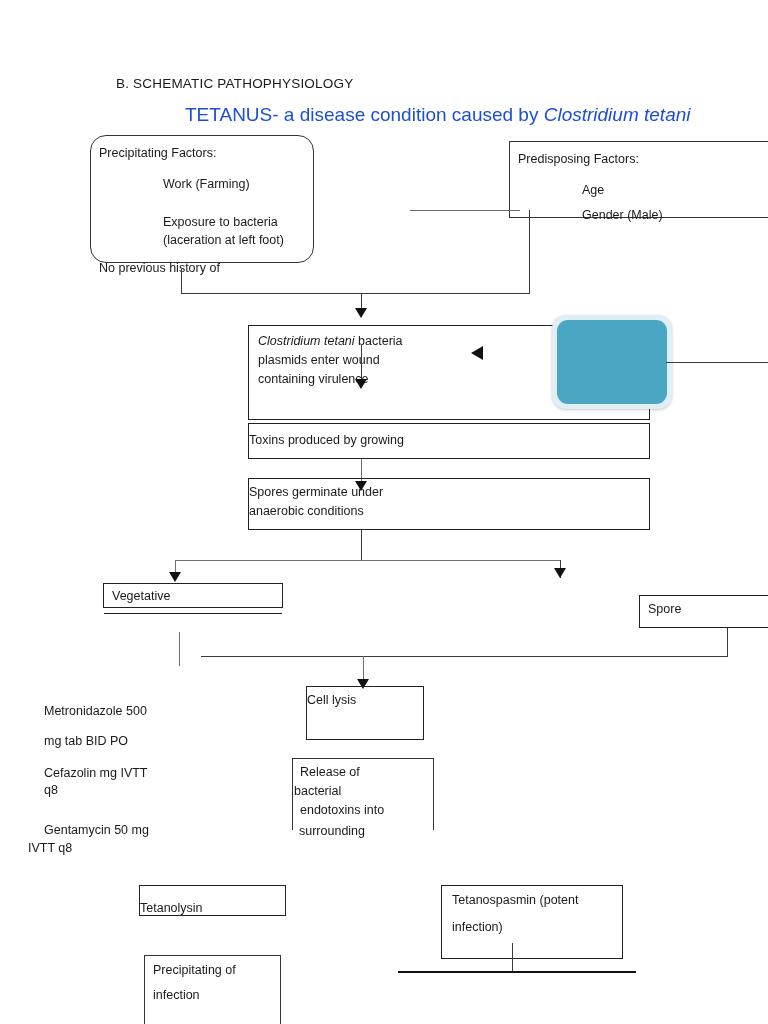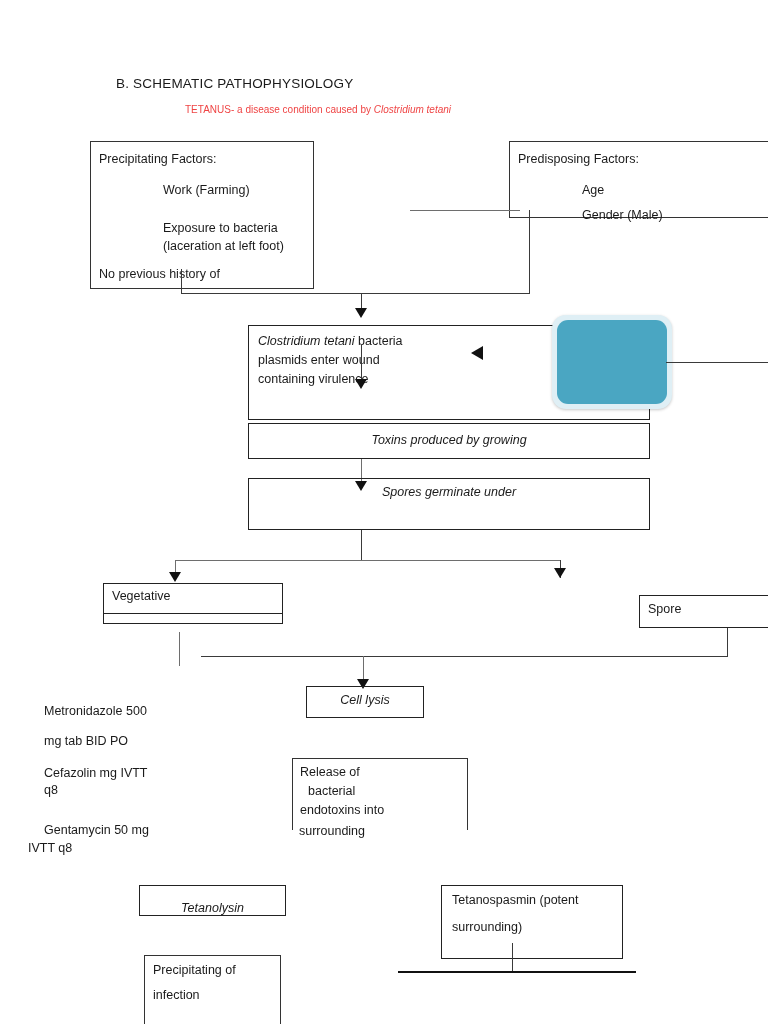--- a/index.html
+++ b/index.html
@@ -22,41 +22,41 @@
   .abs { position: absolute; }
 
   
   .heading {
     font-size: 13.5px;
     letter-spacing: 0.2px;
     color: #1a1a1a;
     white-space: nowrap;
   }
   .subheading {
-    font-size: 10px;
-    color: #ef4444;
+    font-size: 19px;
+    color: #1d4ed8;
     white-space: nowrap;
   }
   .subheading i { font-style: italic; }
 
   .box {
     box-sizing: border-box;
     border: 1px solid #333333;
     background: transparent;
     font-size: 12.5px;
     line-height: 1.55;
     color: #1a1a1a;
   }
   .box.heavy { border: 1.4px solid #222222; }
   .box .pad { padding: 6px 9px; }
 
   .txt { font-size: 12.5px; line-height: 1.5; color: #1a1a1a; white-space: pre-line; }
   .txt i { font-style: italic; }
 
-  .ctr { text-align: center; font-style: italic; }
+  .ctr { text-align: left; }
 
   
   .hline { background: #3a3a3a; height: 1px; }
   .vline { background: #3a3a3a; width: 1px; }
   .hline.thin { background: #6e6e6e; }
   .vline.thin { background: #6e6e6e; }
   .hline.thick { height: 2px; background: #111111; }
 
   .arrow-down {
     width: 0; height: 0;
@@ -89,21 +89,21 @@
 </style>
 </head>
 <body>
 
 <div id="page">
 
   <div class="abs heading" style="left:116px; top:76px;">B. SCHEMATIC PATHOPHYSIOLOGY</div>
 
   <div class="abs subheading" style="left:185px; top:104px;"><span>TETANUS- a disease condition caused by </span><i>Clostridium tetani</i></div>
 
-  <div class="abs box" style="left:90px; top:141px; width:224px; height:148px;">
+  <div class="abs box" style="left:90px; top:135px; width:224px; height:128px;border-radius:16px;">
     <div class="pad" style="padding:8px 8px 0 8px;">
       <div class="txt">Precipitating Factors:</div>
       <div class="txt" style="margin-left:64px; margin-top:12px;">Work (Farming)</div>
       <div class="txt" style="margin-left:64px; margin-top:19px;">Exposure to bacteria</div>
       <div class="txt" style="margin-left:64px;">(laceration at left foot)</div>
       <div class="txt" style="margin-left:0px; margin-top:9px;">No previous history of</div>
     </div>
   </div>
 
   <div class="abs box" style="left:509px; top:141px; width:300px; height:77px;">
@@ -146,71 +146,72 @@
 
   <div class="abs box heavy ctr" style="left:248px; top:423px; width:402px; height:36px;">
     <div class="txt ctr" style="margin-top:7px;">Toxins produced by growing</div>
   </div>
 
   <div class="abs vline thin" style="left:361px; top:459px; height:28px;"></div>
   <div class="abs arrow-down" style="left:355px; top:481px;"></div>
 
   <div class="abs box heavy" style="left:248px; top:478px; width:402px; height:52px;">
     <div class="txt ctr" style="margin-top:4px;">Spores germinate under</div>
+    <div class="txt ctr">anaerobic conditions</div>
   </div>
 
   <div class="abs vline" style="left:361px; top:530px; height:31px;"></div>
   <div class="abs hline thin" style="left:175px; top:560px; width:386px;"></div>
 
   <div class="abs vline thin" style="left:175px; top:560px; height:18px;"></div>
   <div class="abs arrow-down" style="left:169px; top:572px;"></div>
 
   <div class="abs vline" style="left:560px; top:560px; height:18px;"></div>
   <div class="abs arrow-down" style="left:554px; top:568px;"></div>
 
-  <div class="abs box heavy" style="left:103px; top:583px; width:180px; height:41px;">
+  <div class="abs box heavy" style="left:103px; top:583px; width:180px; height:25px;">
     <div class="txt" style="margin:3px 0 0 8px;">Vegetative</div>
   </div>
   <div class="abs hline" style="left:104px; top:613px; width:178px; height:1.4px; background:#222;"></div>
 
   <div class="abs box heavy" style="left:639px; top:595px; width:150px; height:33px;">
     <div class="txt" style="margin:4px 0 0 8px;">Spore</div>
   </div>
 
   <div class="abs vline thin" style="left:179px; top:632px; height:34px;"></div>
   <div class="abs vline" style="left:727px; top:628px; height:29px;"></div>
   <div class="abs hline" style="left:201px; top:656px; width:527px;"></div>
   <div class="abs vline thin" style="left:363px; top:656px; height:26px;"></div>
   <div class="abs arrow-down" style="left:357px; top:679px;"></div>
 
-  <div class="abs box heavy" style="left:306px; top:686px; width:118px; height:32px;">
+  <div class="abs box heavy" style="left:306px; top:686px; width:118px; height:54px;">
     <div class="txt ctr" style="margin-top:4px;">Cell lysis</div>
   </div>
 
-  <div class="abs box open-bottom" style="left:292px; top:758px; width:176px; height:72px;">
+  <div class="abs box open-bottom" style="left:292px; top:758px; width:142px; height:72px;">
     <div class="txt" style="margin:4px 0 0 7px;">Release of</div>
-    <div class="txt" style="margin-left:15px;">bacterial</div>
+    <div class="txt" style="margin-left:1px;">bacterial</div>
     <div class="txt" style="margin-left:7px;">endotoxins into</div>
   </div>
   <div class="abs txt" style="left:299px; top:822px;">surrounding</div>
 
   <div class="abs txt" style="left:44px; top:702px;">Metronidazole 500</div>
   <div class="abs txt" style="left:44px; top:732px;">mg tab BID PO</div>
   <div class="abs txt" style="left:44px; top:764px;">Cefazolin  mg IVTT</div>
   <div class="abs txt" style="left:44px; top:781px;">q8</div>
   <div class="abs txt" style="left:44px; top:821px;">Gentamycin 50 mg</div>
   <div class="abs txt" style="left:28px; top:839px;">IVTT q8</div>
 
   <div class="abs box heavy" style="left:139px; top:885px; width:147px; height:31px;">
     <div class="txt ctr" style="margin-top:13px;">Tetanolysin</div>
   </div>
 
   <div class="abs box heavy" style="left:421px; top:885px; width:182px; height:74px;margin-left:20px;">
     <div class="txt" style="margin:5px 0 0 10px;">Tetanospasmin (potent</div>
-    <div class="txt" style="margin:8px 0 0 10px;">surrounding)</div>
+    <div class="txt" style="margin:8px 0 0 10px;">infection)</div>
   </div>
 
   <div class="abs vline" style="left:512px; top:943px; height:29px;"></div>
   <div class="abs hline thick" style="left:398px; top:971px; width:238px;"></div>
 
   <div class="abs box open-bottom" style="left:144px; top:955px; width:137px; height:69px;">
     <div class="txt" style="margin:5px 0 0 8px;">Precipitating of</div>
     <div class="txt" style="margin:6px 0 0 8px;">infection</div>
   </div>
 

